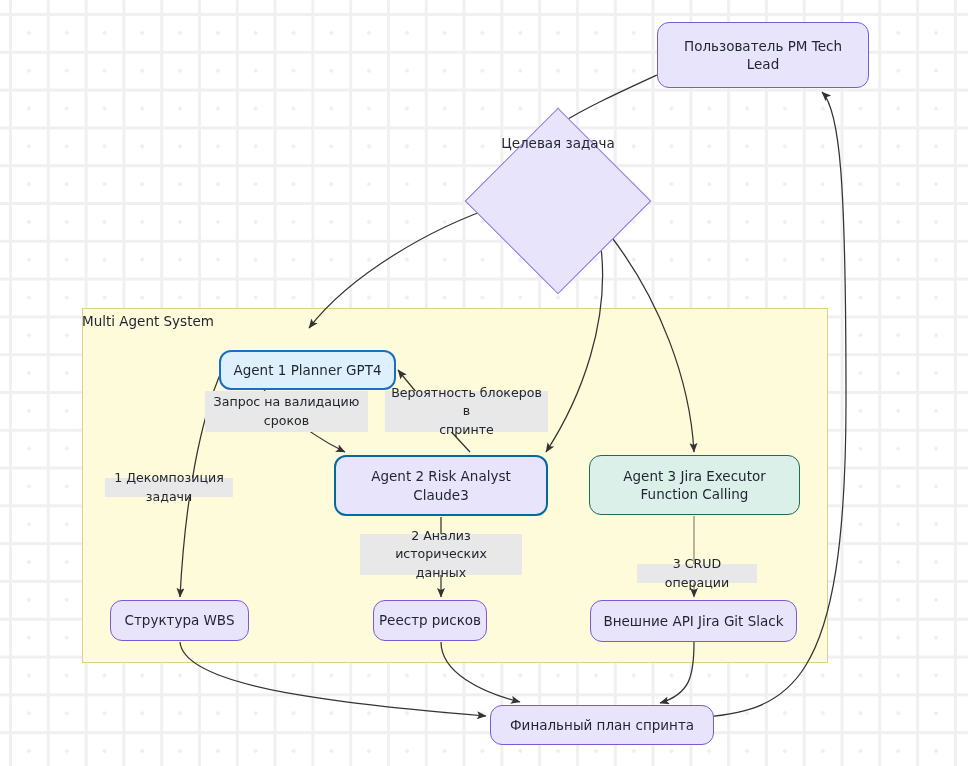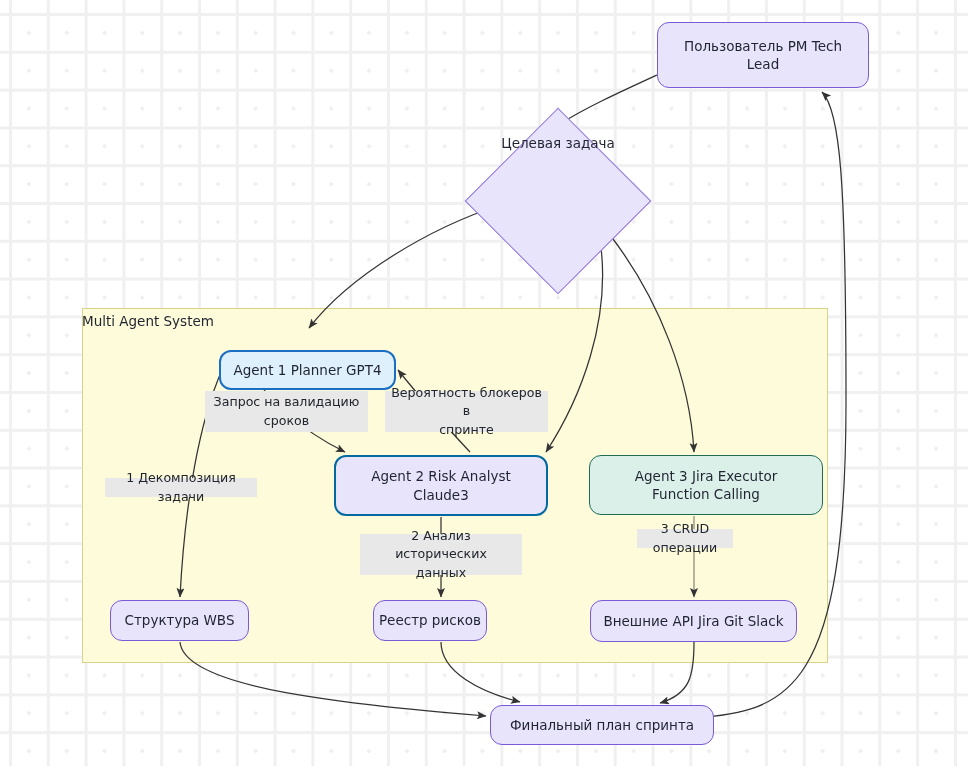--- a/index.html
+++ b/index.html
@@ -138,21 +138,21 @@
 
 <div class="node rect blue" style="left:219px;top:326px;width:177px;height:40px;margin-top:24px;">
   <span>Agent 1 Planner GPT4</span>
 </div>
 
 <div class="node rect indigo" style="left:334px;top:455px;width:214px;height:61px;">
   <span>Agent 2 Risk Analyst
 Claude3</span>
 </div>
 
-<div class="node rect teal" style="left:589px;top:455px;width:234px;height:60px;">
+<div class="node rect teal" style="left:589px;top:455px;width:211px;height:60px;">
   <span>Agent 3 Jira Executor
 Function Calling</span>
 </div>
 
 <div class="node rect" style="left:110px;top:600px;width:139px;height:41px;">
   <span>Структура WBS</span>
 </div>
 
 <div class="node rect" style="left:373px;top:600px;width:114px;height:41px;">
   <span>Реестр рисков</span>
@@ -169,24 +169,24 @@
 <div class="edge-label" style="left:205px;top:391px;width:163px;height:41px;">
   <span>Запрос на валидацию
 сроков</span>
 </div>
 
 <div class="edge-label" style="left:385px;top:391px;width:163px;height:41px;">
   <span>Вероятность блокеров в
 спринте</span>
 </div>
 
-<div class="edge-label" style="left:105px;top:478px;width:152px;height:19px;">
+<div class="edge-label" style="left:105px;top:478px;width:128px;height:19px;">
   <span>1 Декомпозиция задачи</span>
 </div>
 
 <div class="edge-label" style="left:360px;top:534px;width:162px;height:41px;">
   <span>2 Анализ исторических
 данных</span>
 </div>
 
-<div class="edge-label" style="left:637px;top:529px;width:96px;height:19px;text-align:center;">
+<div class="edge-label" style="left:637px;top:564px;width:120px;height:19px;text-align:center;">
   <span>3 CRUD операции</span>
 </div>
 
 </body></html>

